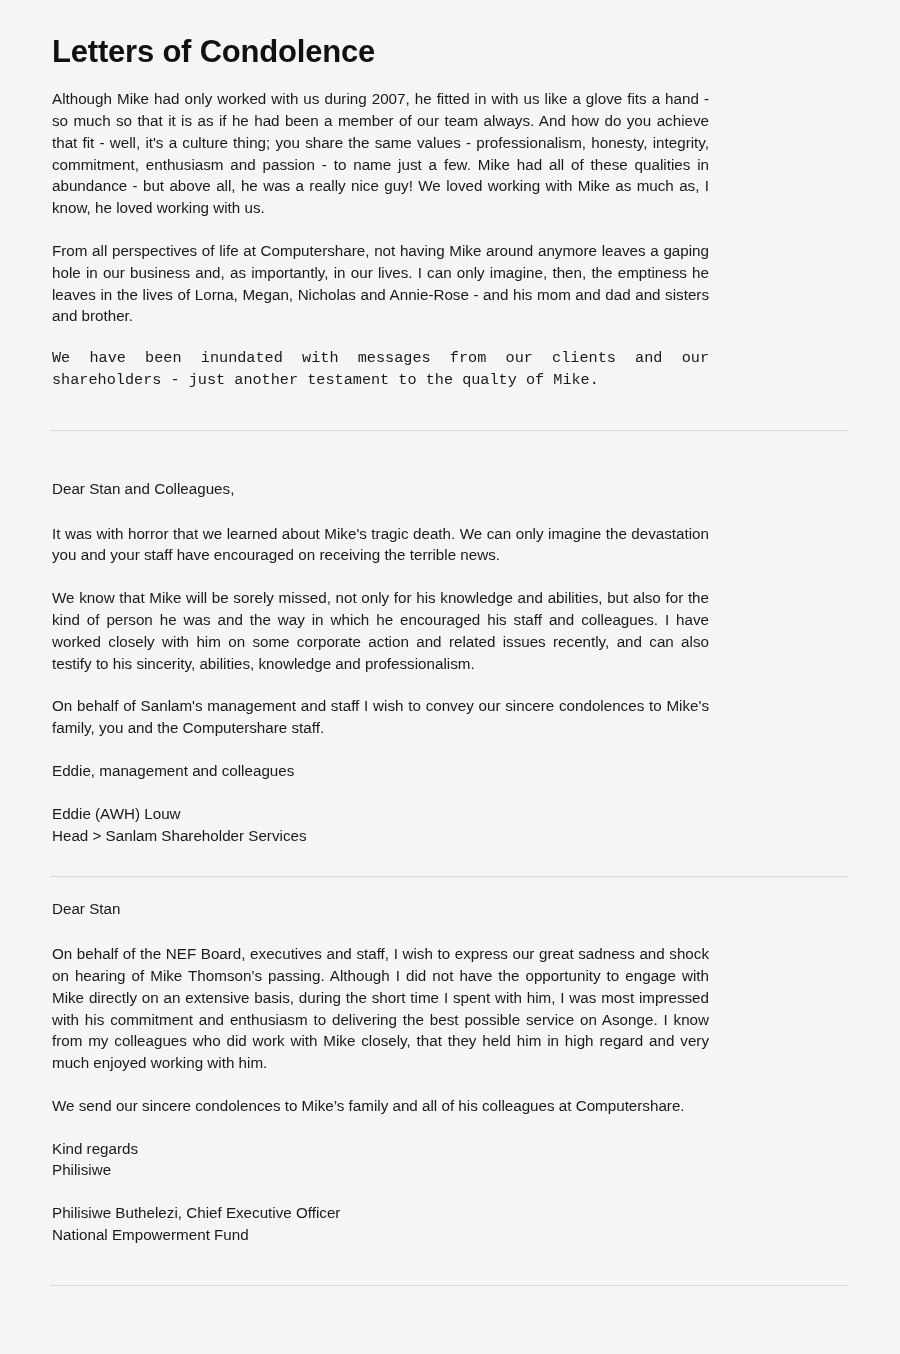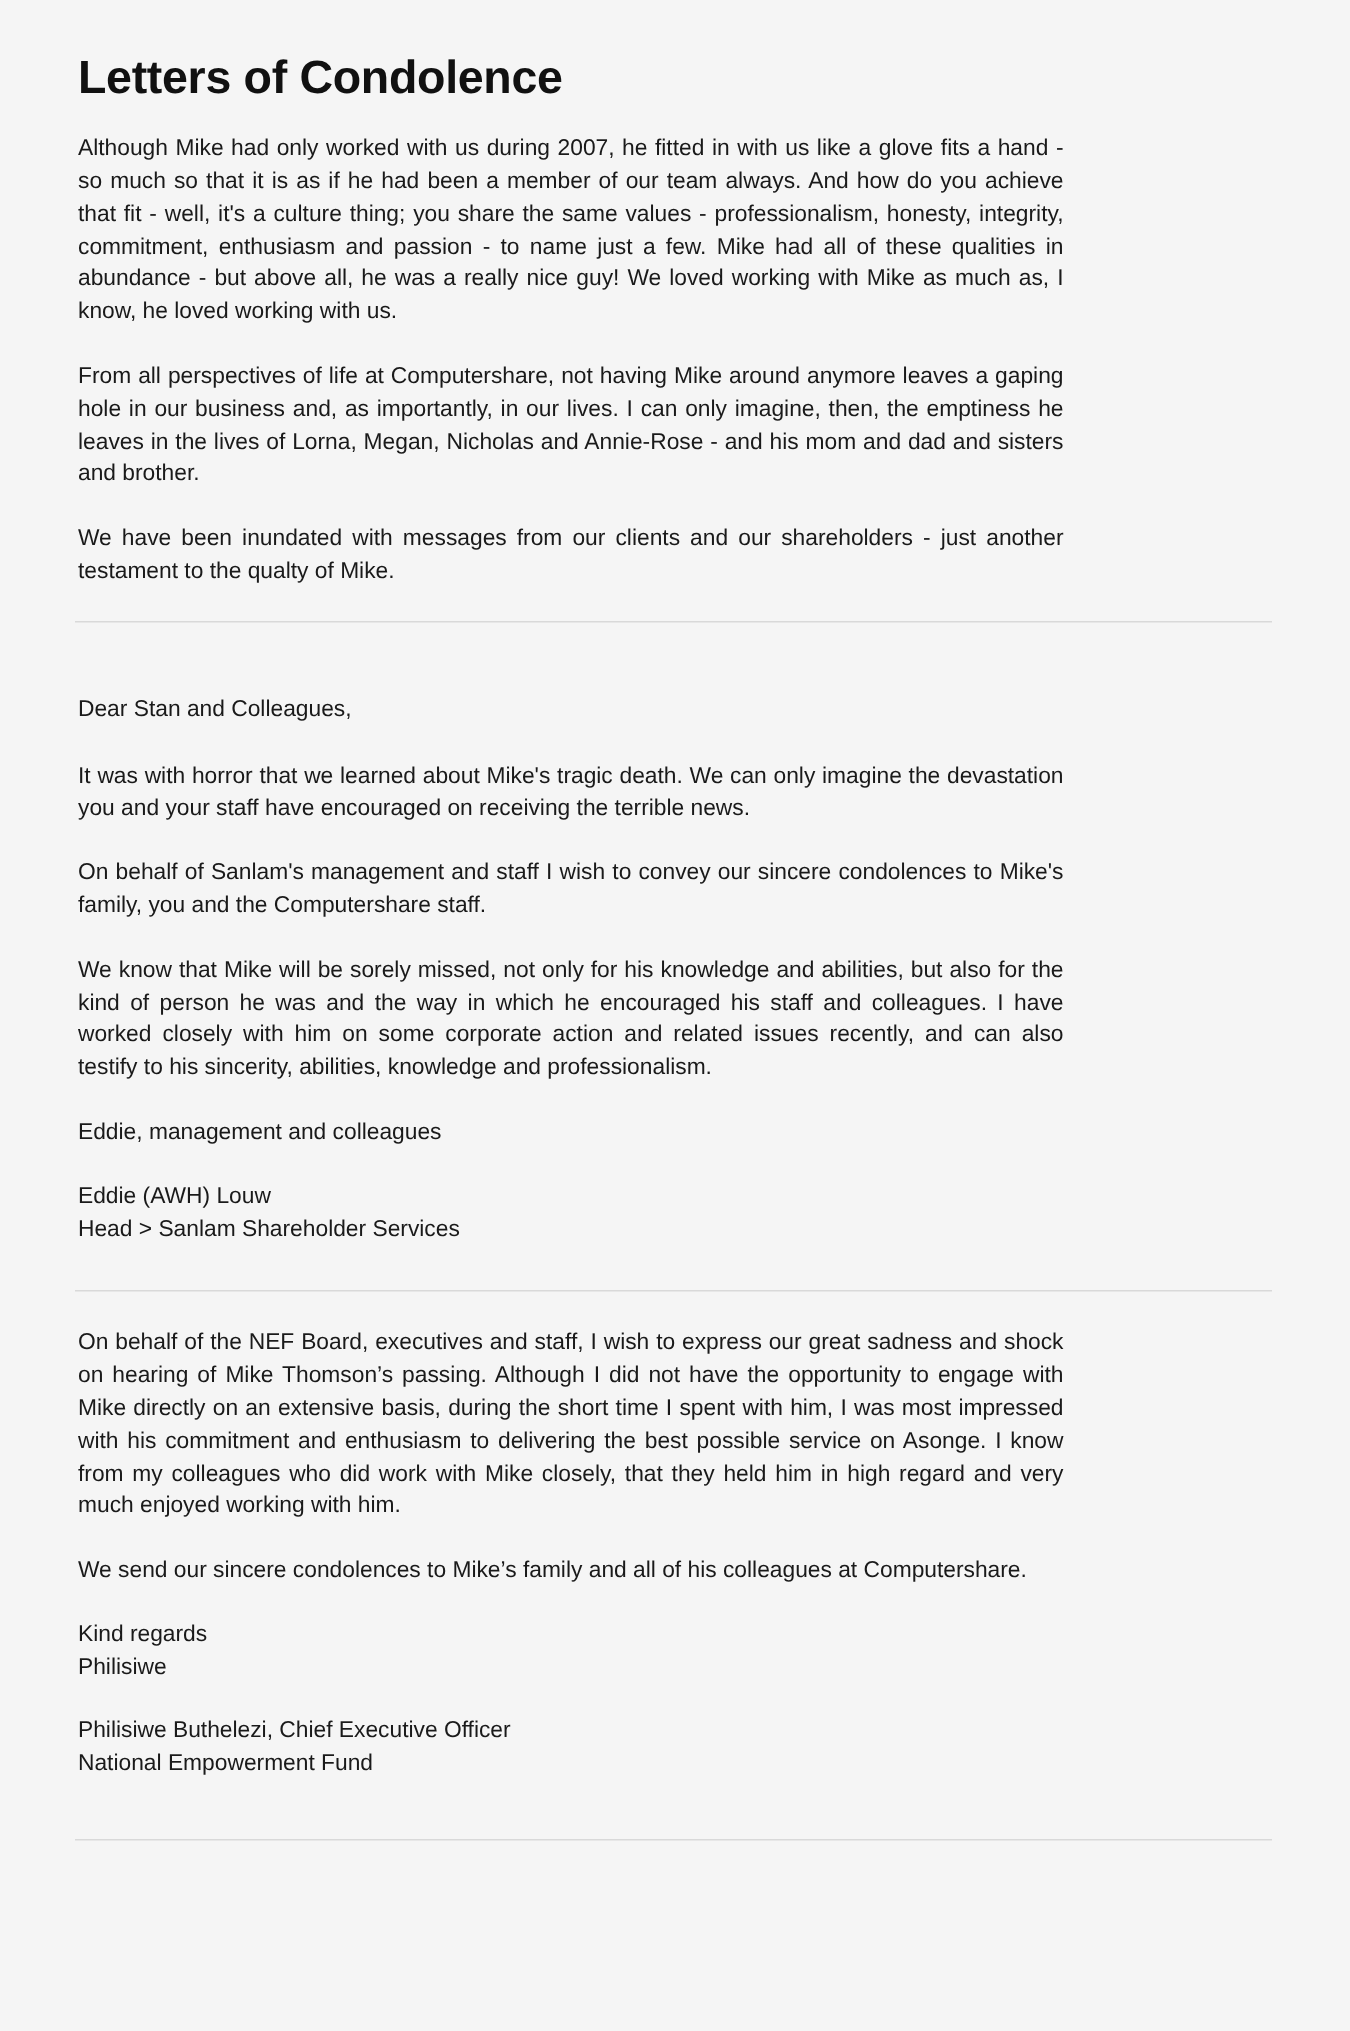--- a/index.html
+++ b/index.html
@@ -38,21 +38,22 @@
   }
   p.para {
     font-size: 15.2px;
     line-height: 21.8px;
     text-align: justify;
     margin: 0 0 21px 0;
     color: #1a1a1a;
     padding-left: 2px;
   }
   p.para.last {
-    margin-bottom: 0;
+    margin-bottom: 16px;
+    font-family: Liberation Mono, monospace;
   }
   p.plain {
     text-align: left;
   }
   .block-lines {
     font-size: 15.2px;
     line-height: 21.8px;
     text-align: left;
     margin: 16px 0 21px 0;
     color: #1a1a1a;
@@ -95,33 +96,34 @@
   </section>
 
   <div class="spacer-22"></div>
   <hr class="divider">
   <div class="spacer-47"></div>
 
   <section class="letter">
     <p class="para plain">Dear Stan and Colleagues,</p>
     <div class="letter-body">
       <p class="para">It was with horror that we learned about Mike's tragic death. We can only imagine the devastation you and your staff  have encouraged on receiving the terrible news.</p>
+      <p class="para">We know that Mike will be sorely missed, not only for his knowledge and abilities, but also for the kind of person he was and the way in which he encouraged his staff and colleagues. I have worked closely with him on some corporate action and related issues recently, and can also testify to his sincerity, abilities, knowledge and professionalism.</p>
       <p class="para">On behalf of Sanlam's management and staff I wish to convey our sincere condolences to Mike's family, you and the Computershare staff.</p>
-      <p class="para">We know that Mike will be sorely missed, not only for his knowledge and abilities, but also for the kind of person he was and the way in which he encouraged his staff and colleagues. I have worked closely with him on some corporate action and related issues recently, and can also testify to his sincerity, abilities, knowledge and professionalism.</p>
     </div>
     <p class="para plain">Eddie, management and colleagues</p>
     <div class="block-lines last">Eddie (AWH) Louw
 Head &gt; Sanlam Shareholder Services</div>
   </section>
 
   <div class="spacer-30"></div>
   <hr class="divider">
   <div class="spacer-21"></div>
 
   <section class="letter">
+    <p class="para plain">Dear Stan</p>
     <div class="letter-body">
       <p class="para">On behalf of the NEF Board, executives and staff, I wish to express our great sadness and shock on hearing of Mike Thomson’s passing. Although I did not have the opportunity to engage with Mike directly on an extensive basis, during the short time I spent with him, I was most impressed with his commitment and enthusiasm to delivering the best possible service on Asonge. I know from my colleagues who did work with Mike closely, that they held him in high regard and very much enjoyed working with him.</p>
       <p class="para">We send our sincere condolences to Mike’s family and all of his colleagues at Computershare.</p>
     </div>
     <div class="block-lines">Kind regards
 Philisiwe</div>
     <div class="block-lines last">Philisiwe Buthelezi, Chief Executive Officer
 National Empowerment Fund</div>
   </section>
 

